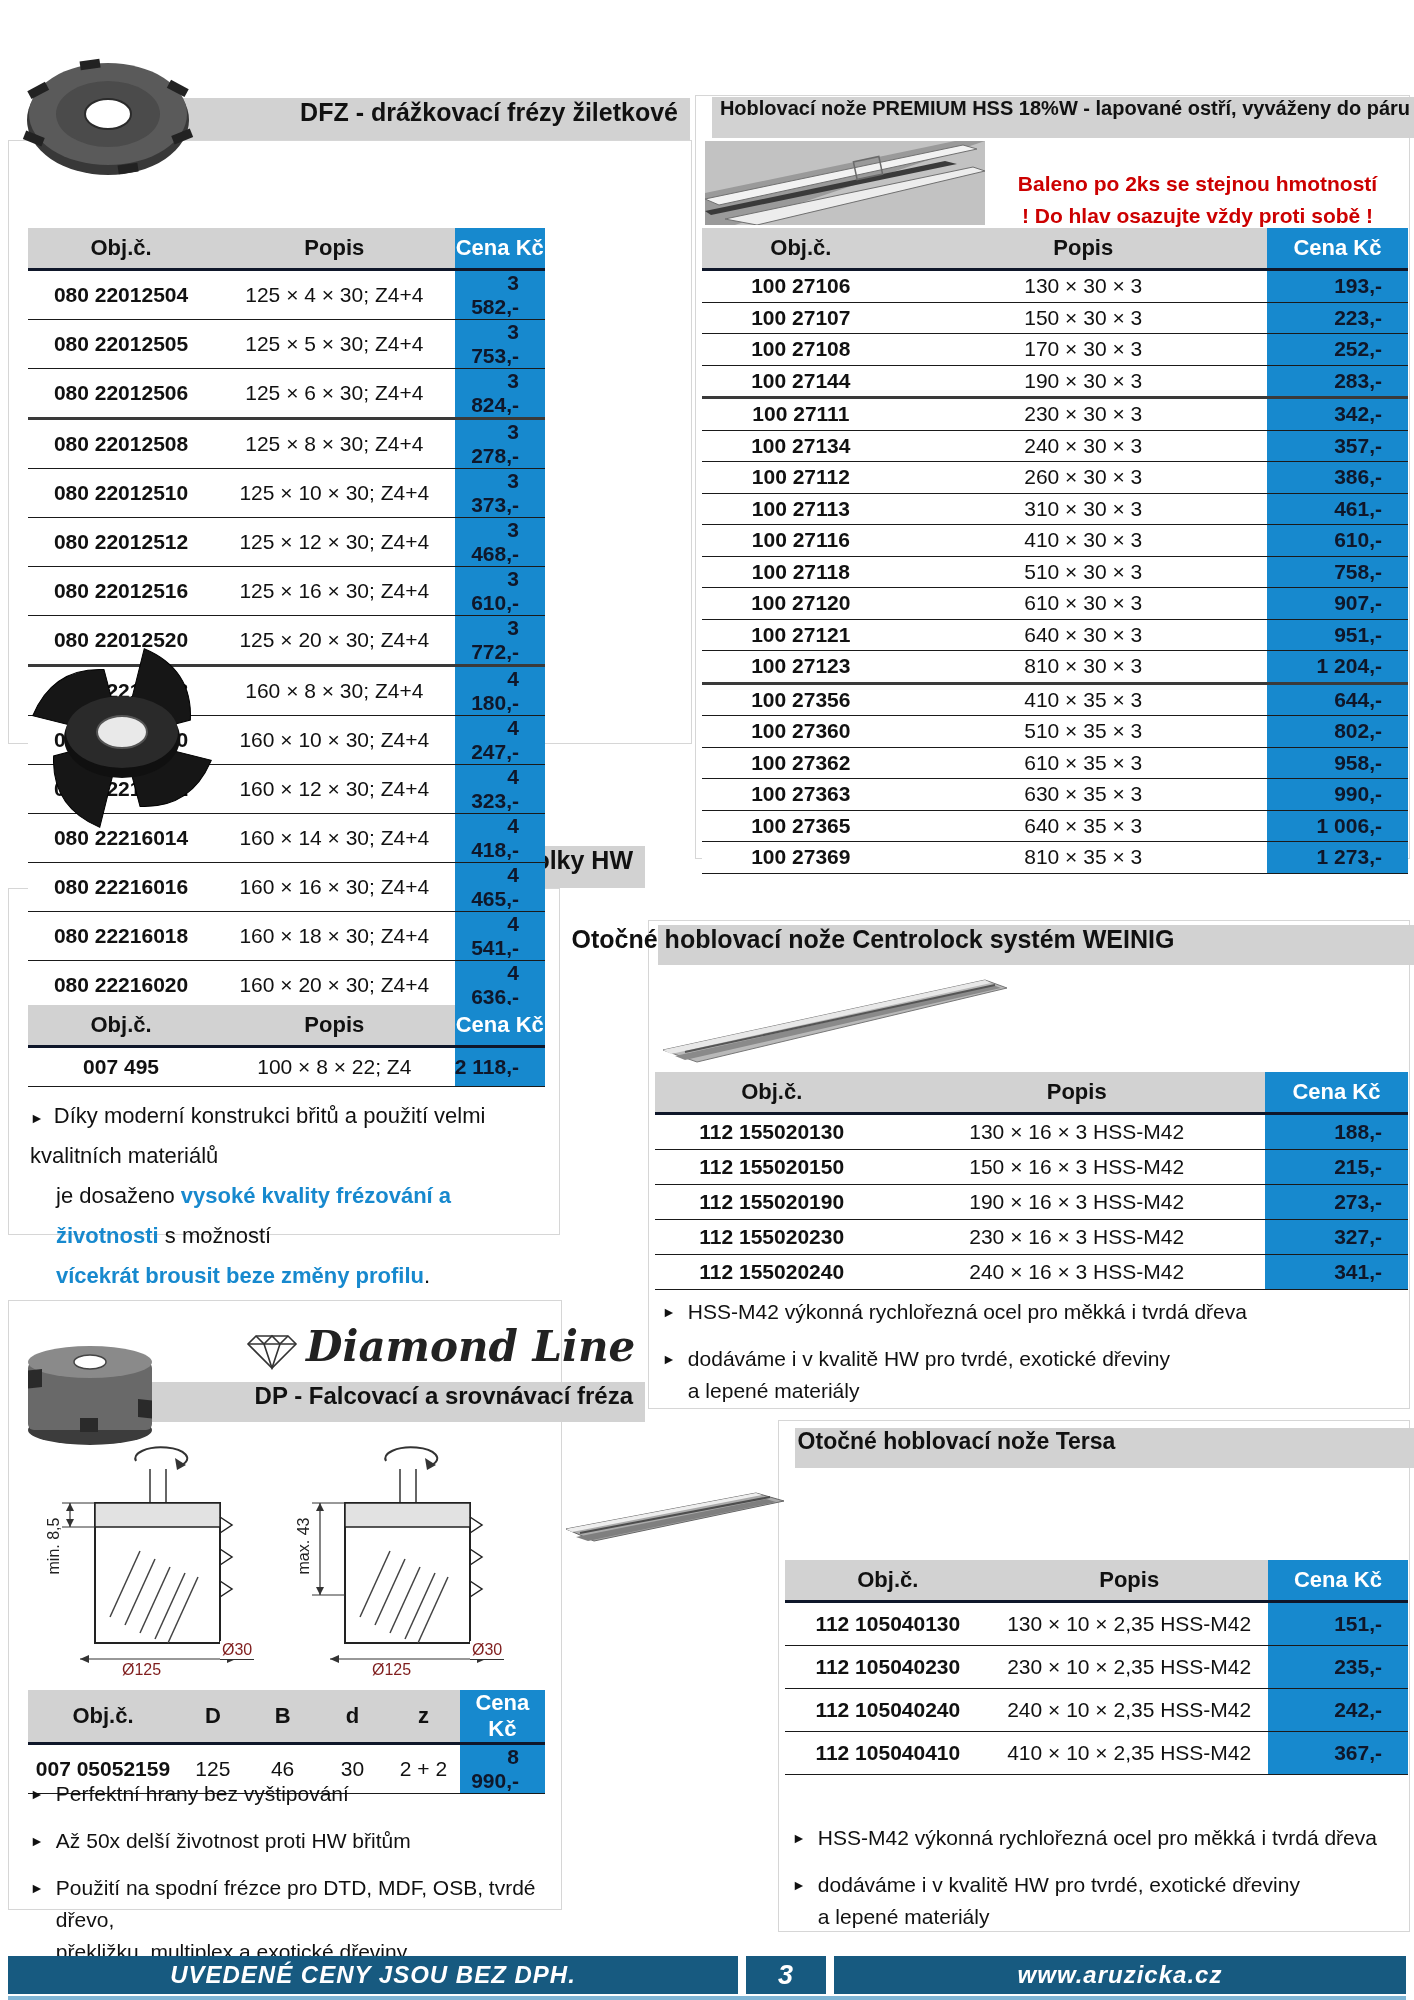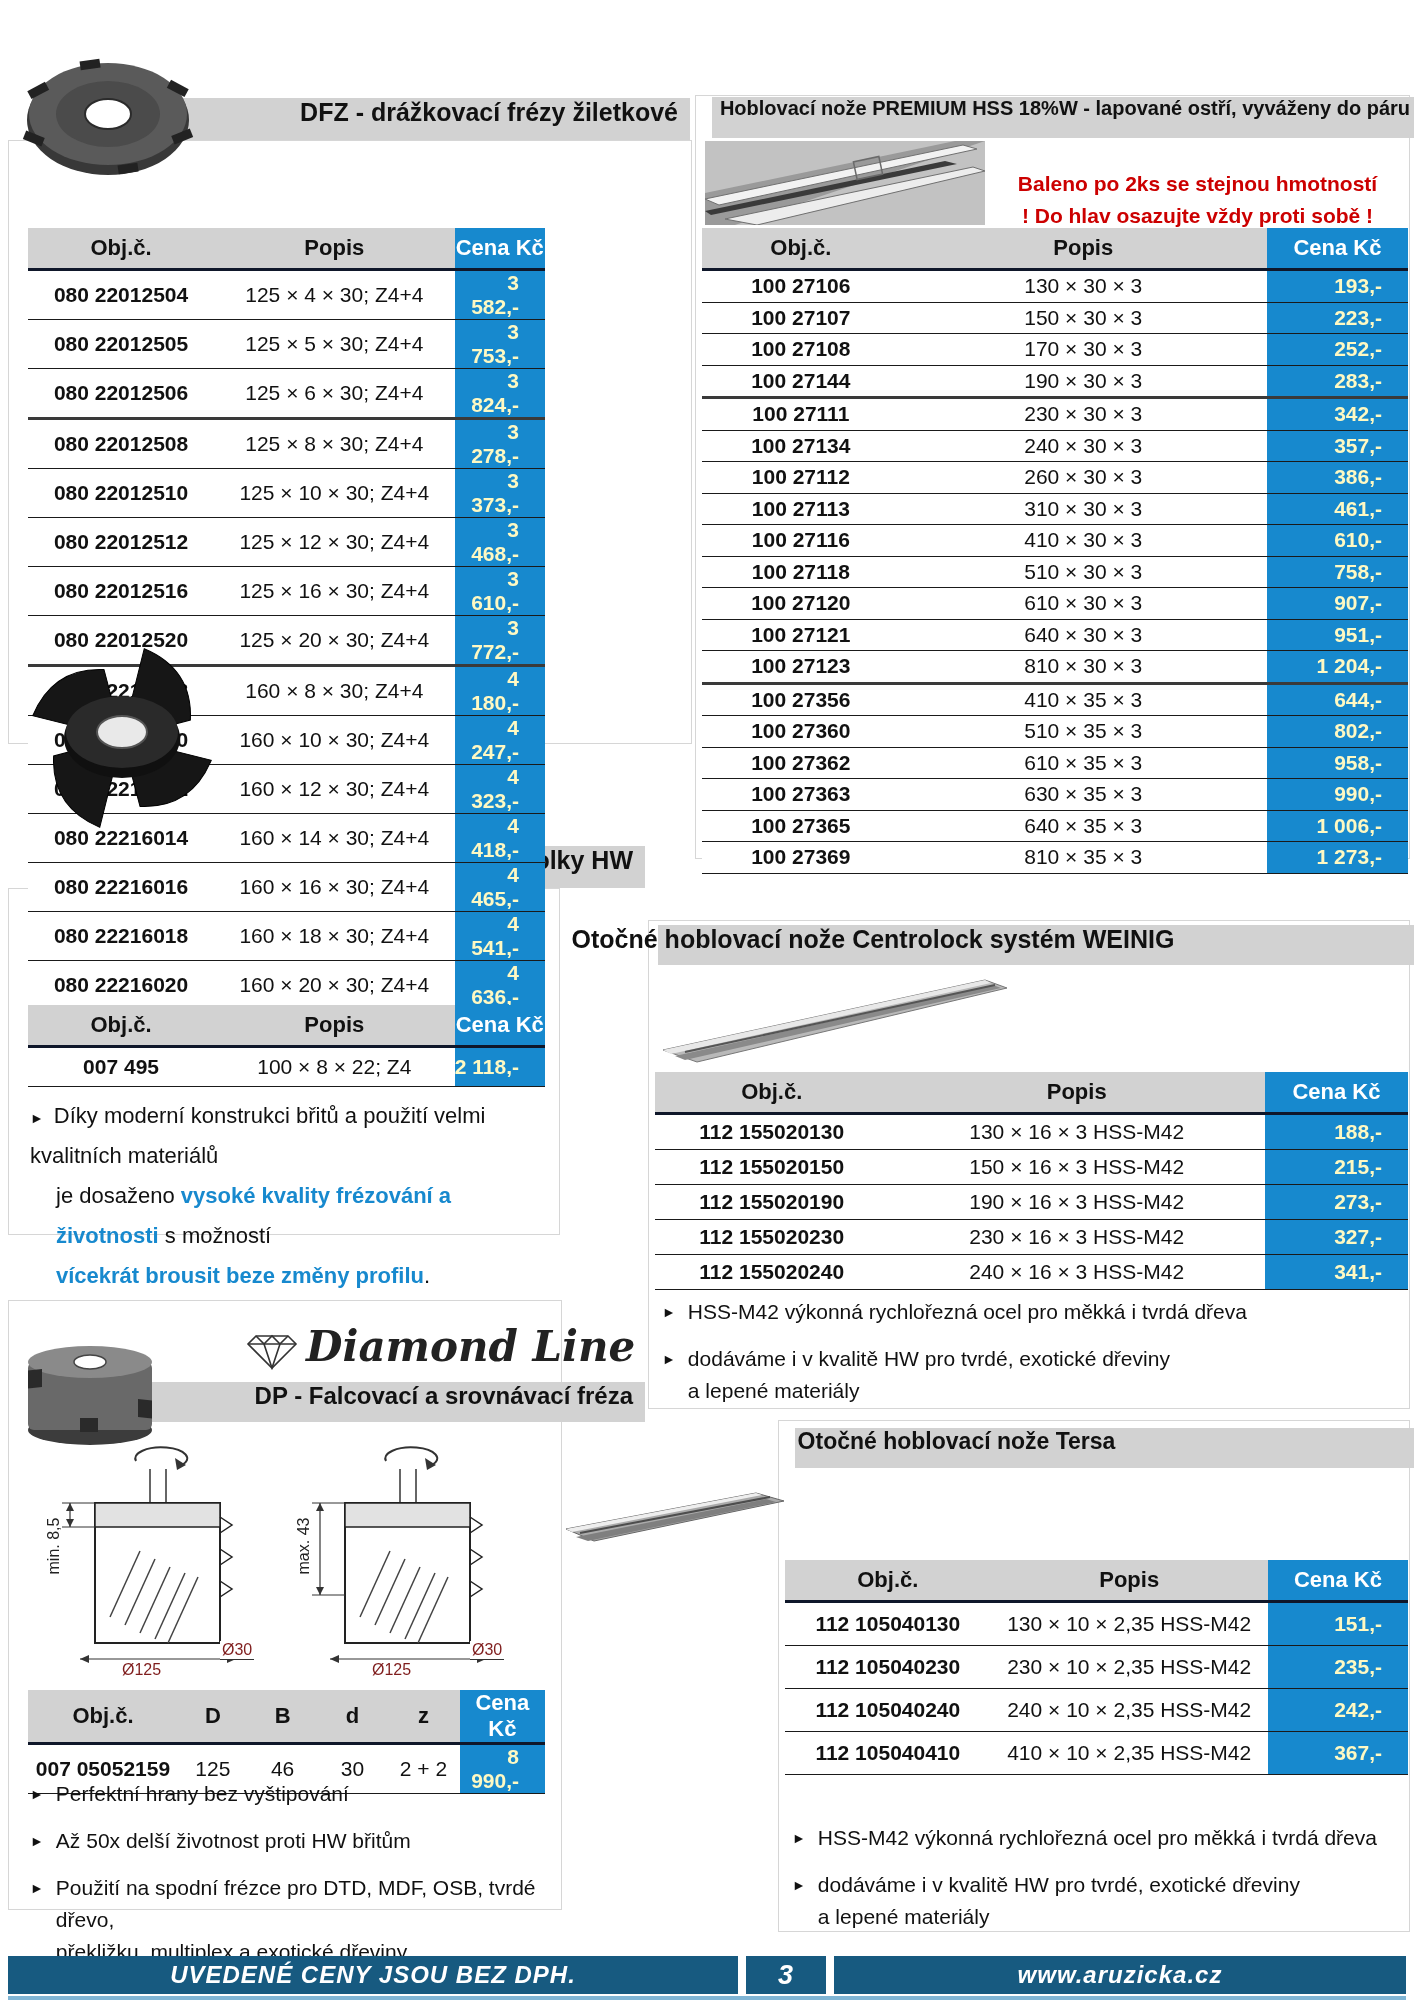--- a/index.html
+++ b/index.html
@@ -26,21 +26,21 @@
   table.ptable th{
     background:var(--bar-gray);font-weight:bold;font-size:22px;text-align:center;height:40px;padding:0;
   }
   table.ptable th.price-h{background:var(--accent);color:#fff;}
   table.ptable thead tr{border-bottom:3px solid #0f172a;border-radius:9px;}
   table.ptable tbody tr{border-bottom:1.5px solid #1a1a1a;}
   table.ptable tbody tr.group-end{border-bottom:3px solid #3a3a3a;}
   table.ptable td{font-size:21px;text-align:center;padding:0;color:#111;}
   table.ptable td.obj{font-weight:bold;}
   table.ptable td.price{
-    background:var(--accent);color:#fef9c3;font-weight:bold;text-align:right;padding-right:26px;box-sizing:border-box;
+    background:var(--accent);color:#0f172a;font-weight:bold;text-align:right;padding-right:26px;box-sizing:border-box;
   }
   
   .t-dfz td{height:30.5px}
   .t-dfz th:nth-child(1),.t-dfz td:nth-child(1){width:36%}
   .t-dfz th:nth-child(2),.t-dfz td:nth-child(2){width:46.5%}
   .t-dfz th:nth-child(3),.t-dfz td:nth-child(3){width:17.5%}
   .t-dfz td.price{padding-right:12px;}
   .t-zas td{height:38px}
   .t-zas th:nth-child(1),.t-zas td:nth-child(1){width:36%}
   .t-zas th:nth-child(2),.t-zas td:nth-child(2){width:46.5%}

